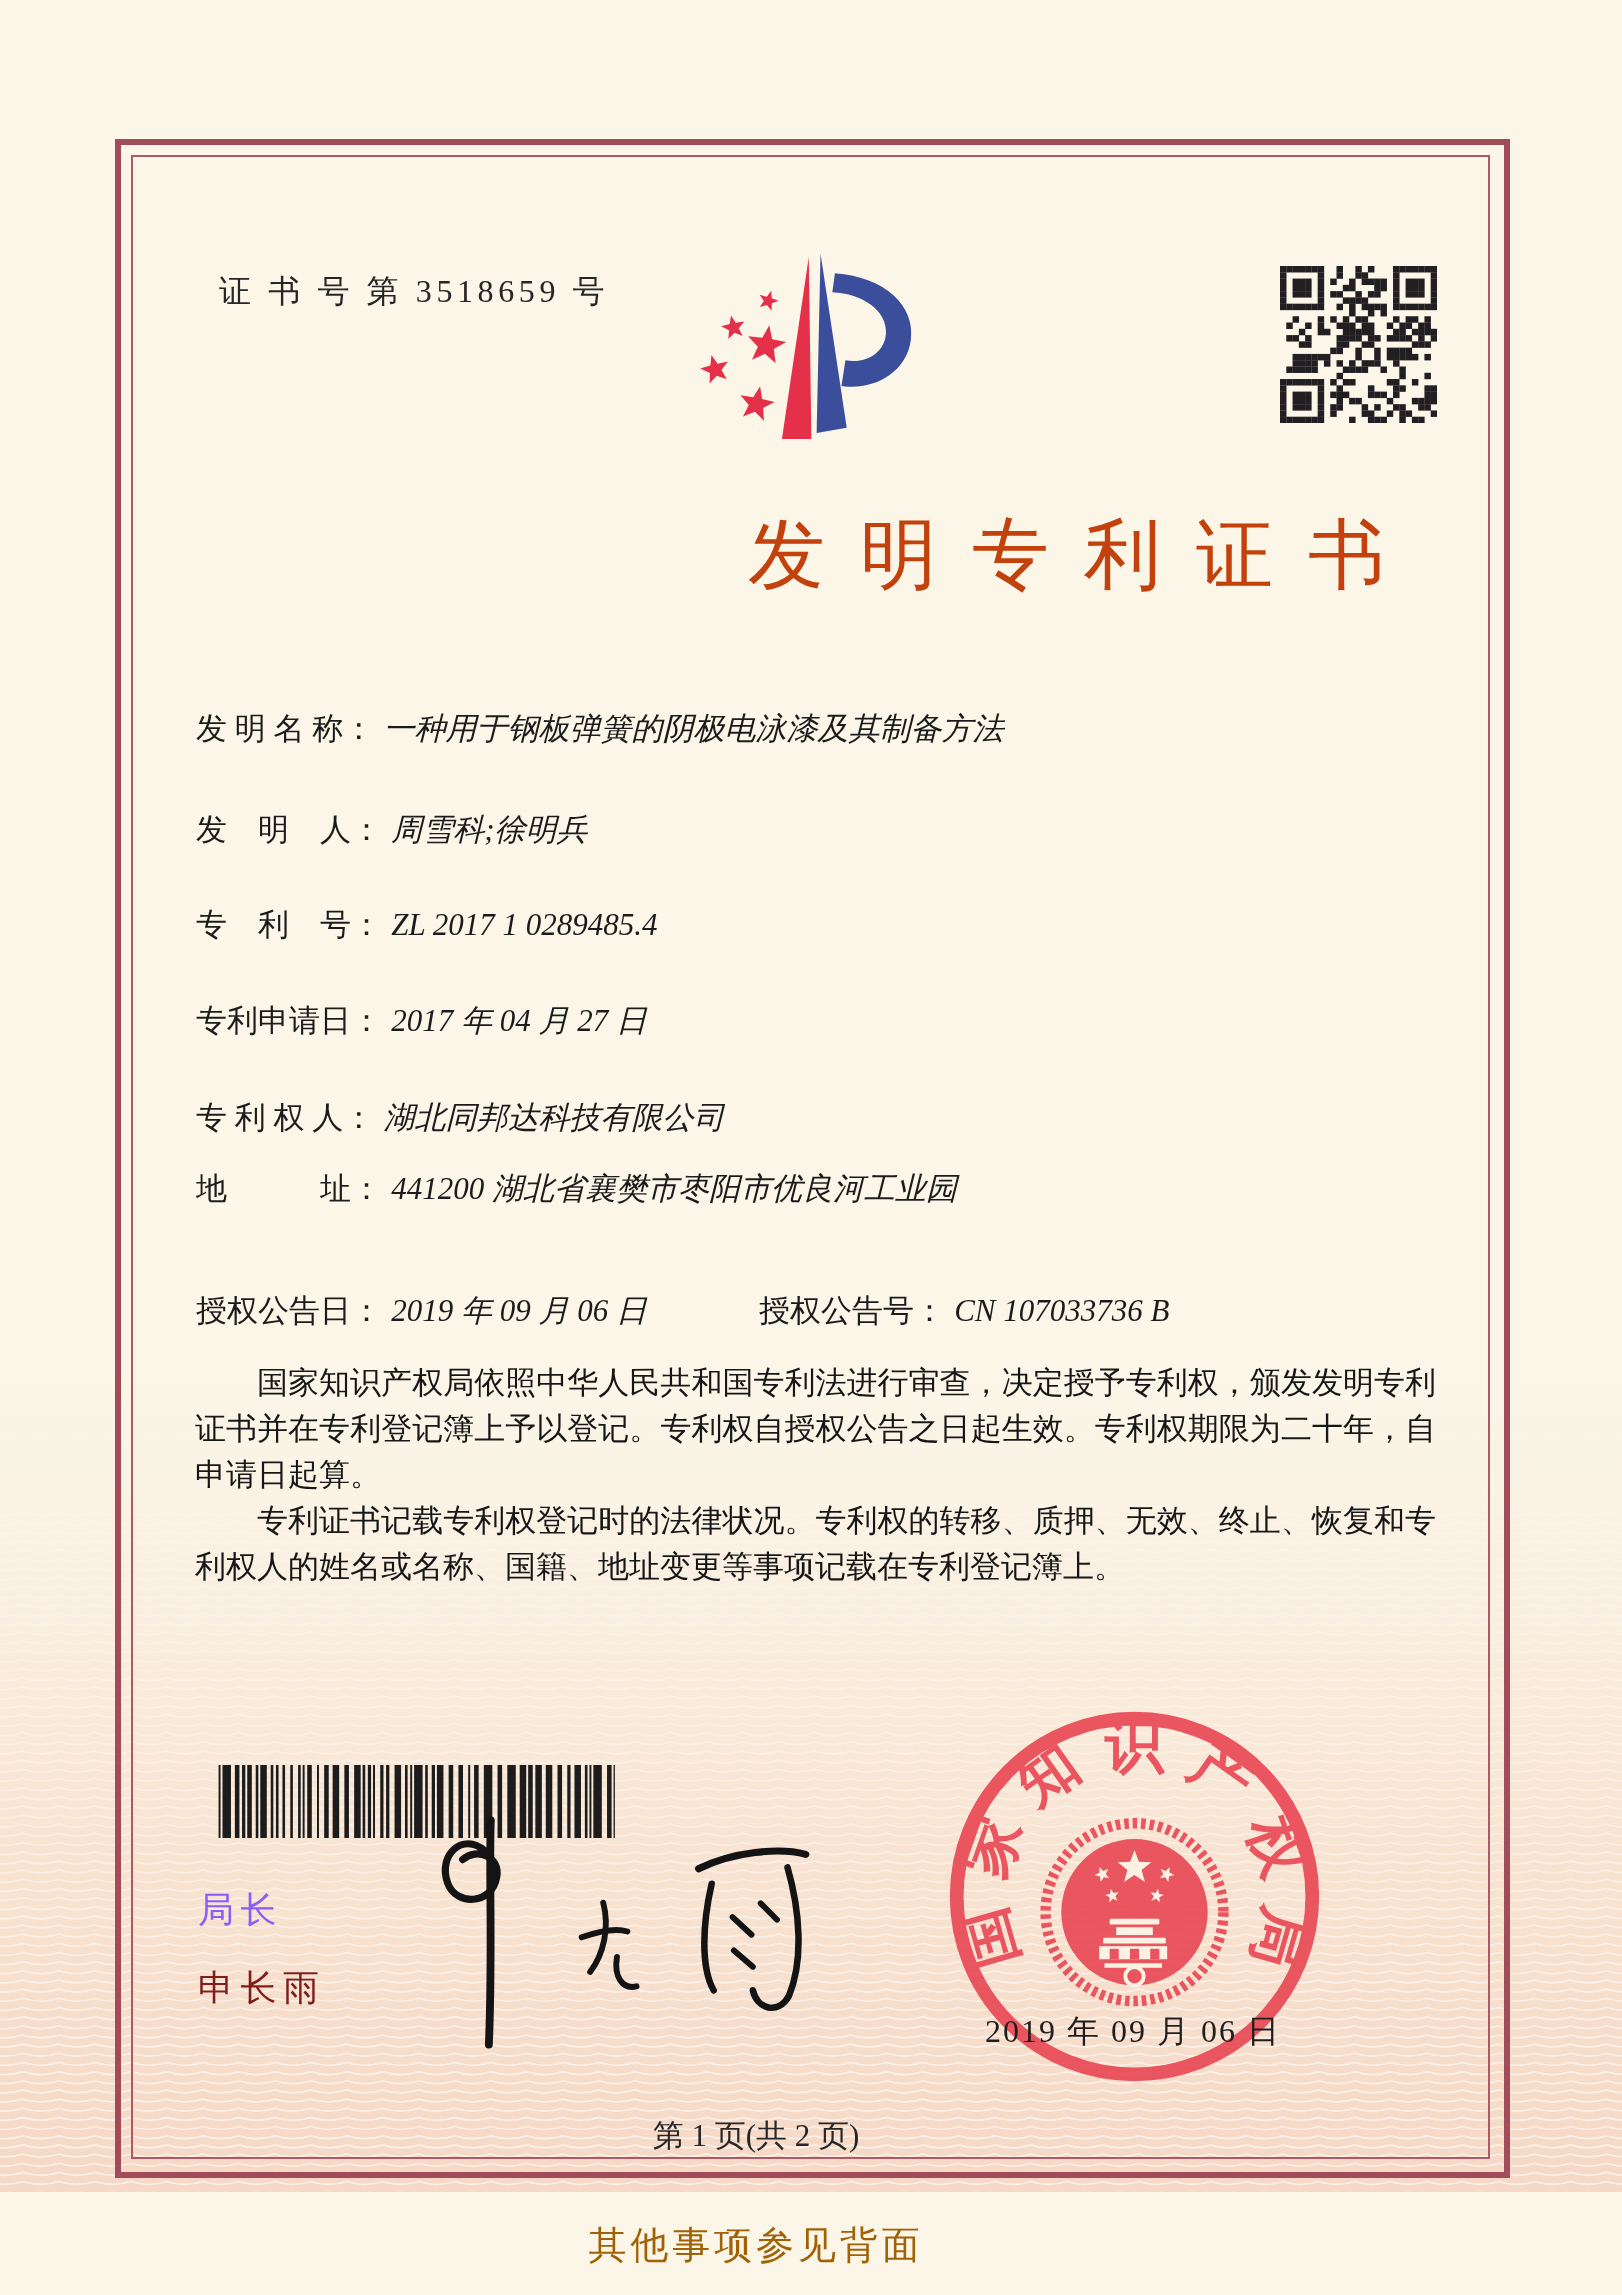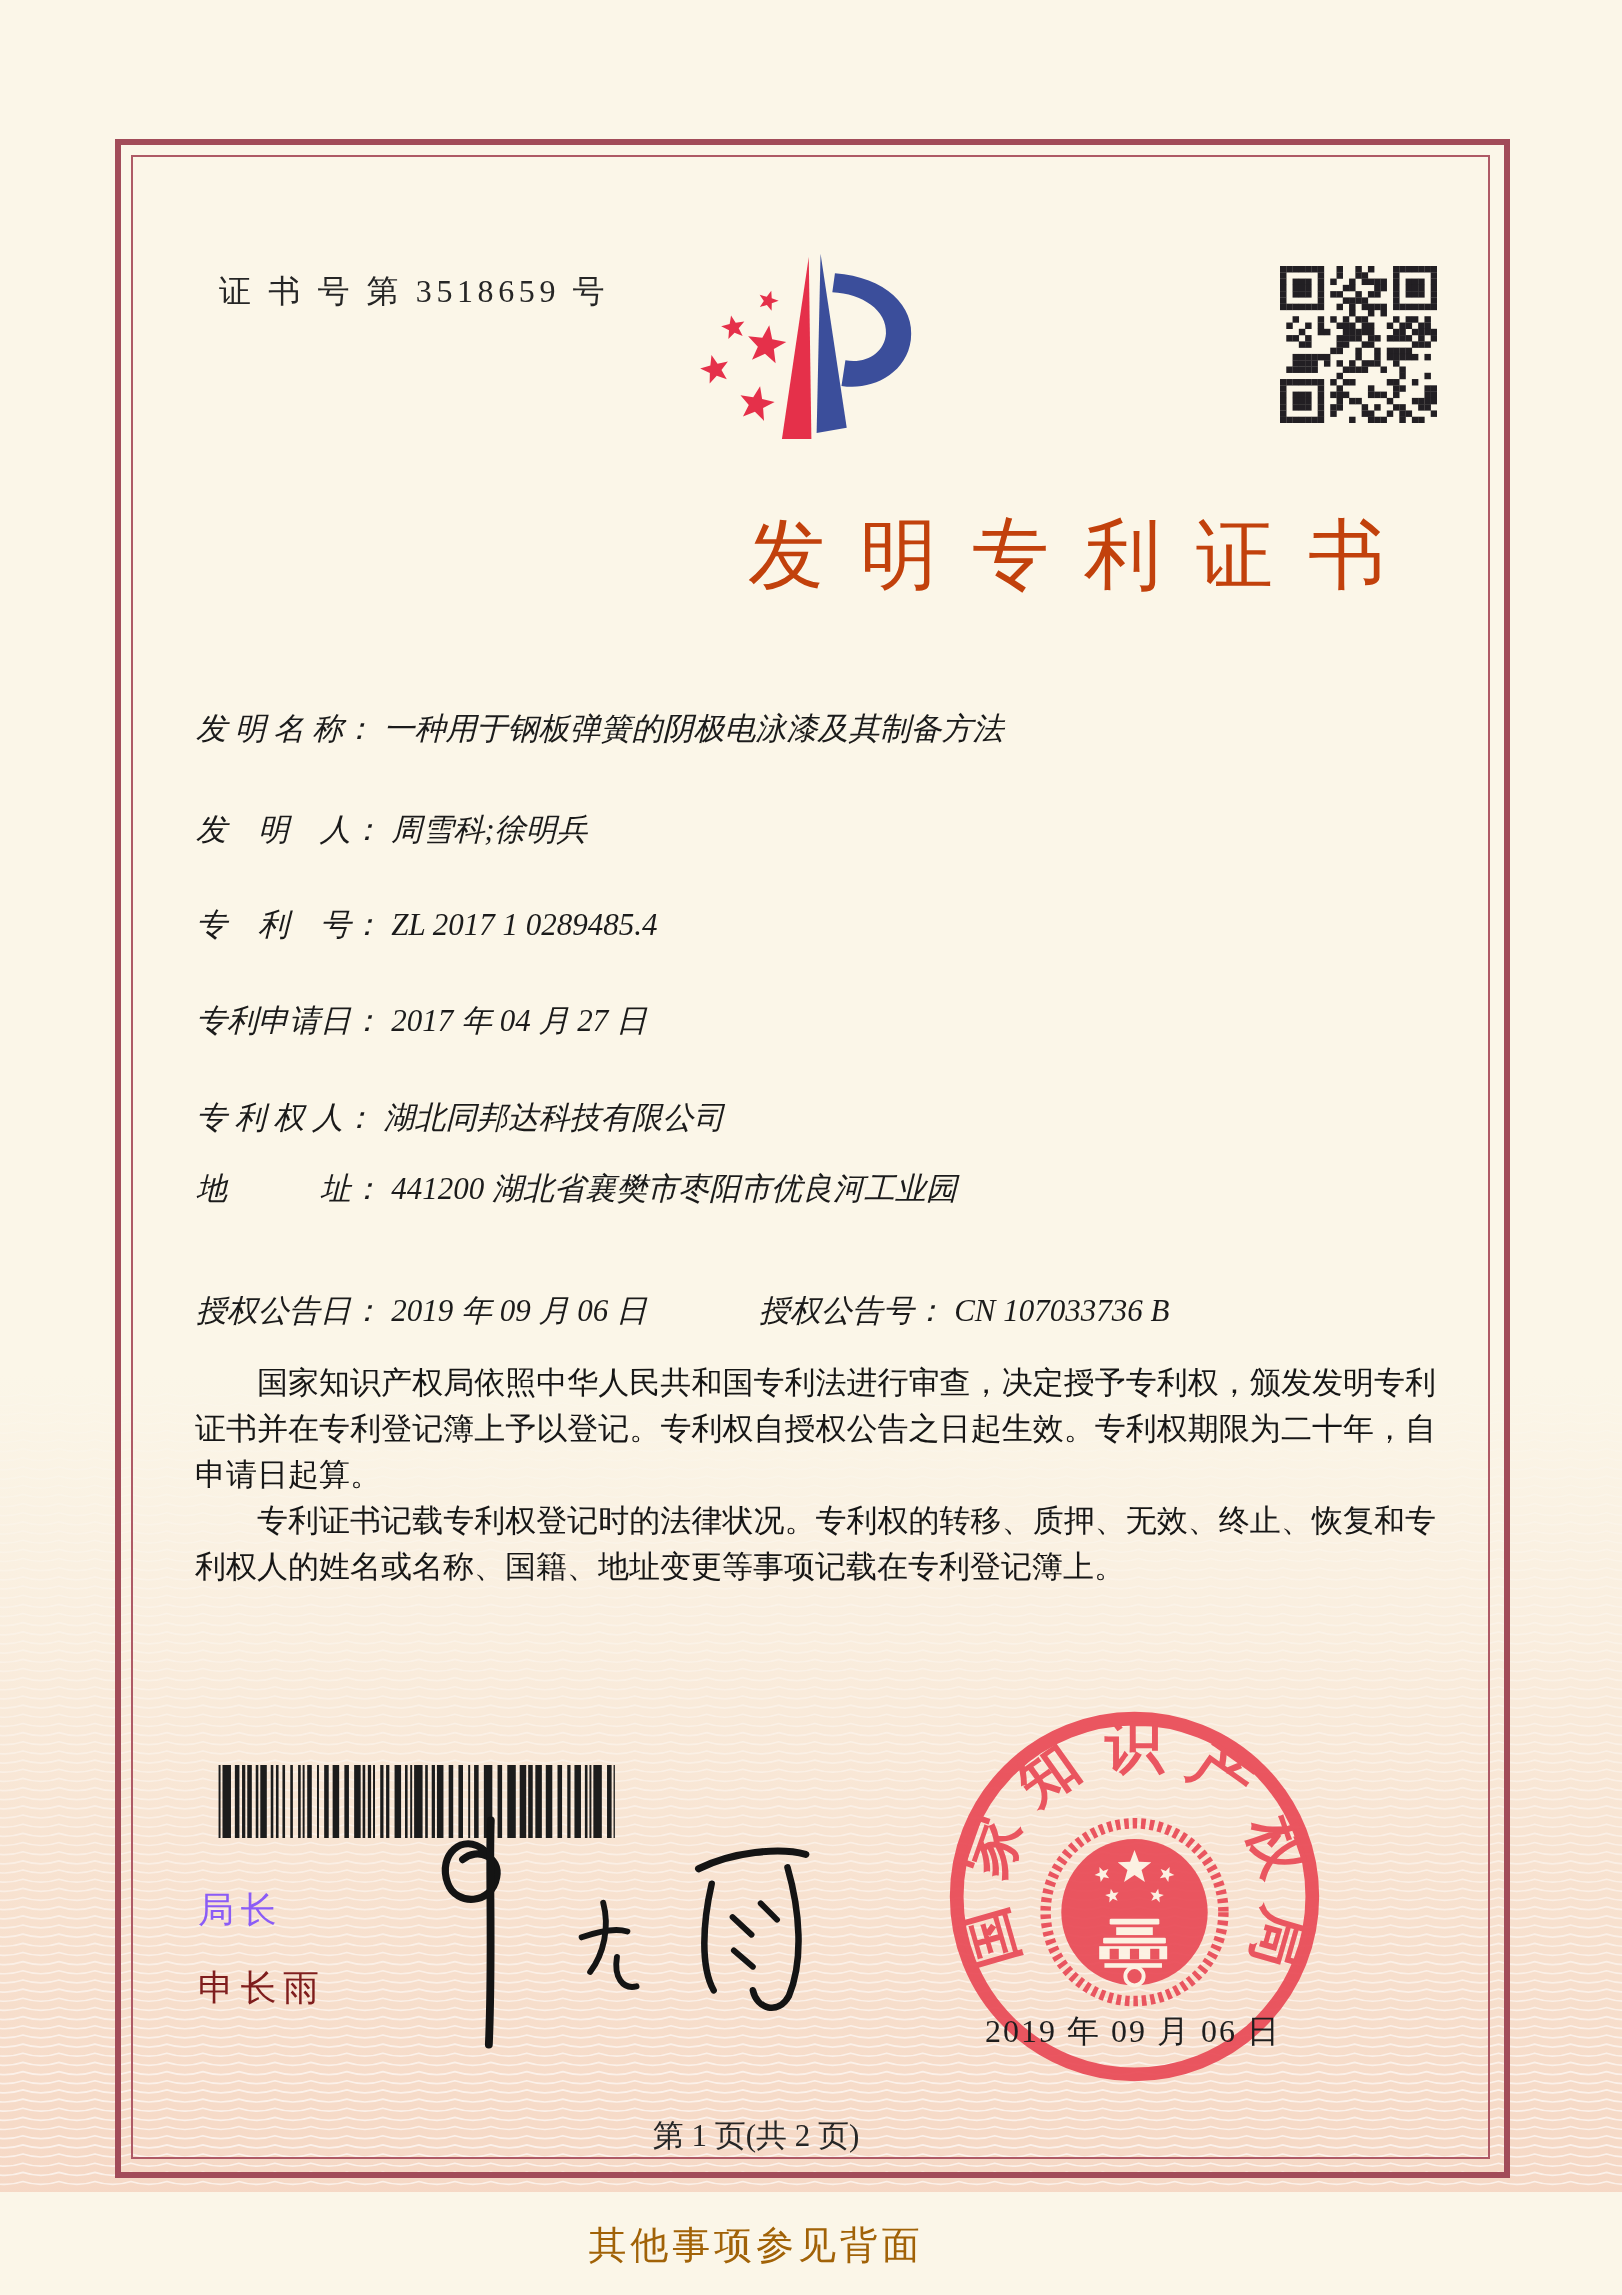--- a/index.html
+++ b/index.html
@@ -21,21 +21,21 @@
   #frame-inner{left:131px;top:155px;width:1355px;height:2000px;border:2.6px solid #ae5a66;}
   
   #cert-number{left:219px;top:270px;font-size:32px;letter-spacing:4.6px;color:#262626;}
   #cnipa-logo{left:681px;top:221px;}
   #qr-code{left:1280px;top:266px;}
   
   #doc-title{left:115px;top:504px;width:1283px;text-align:right;
     font-size:77px;letter-spacing:35px;text-indent:35px;color:#c2410c;margin-left:22px;}
   
   .field-row{left:196px;font-size:31px;white-space:nowrap;color:#1b1b1b;}
-  .field-label{display:inline-block;font-style:italic;}
+  .field-label{display:inline-block;}
   .field-value{display:inline-block;margin-left:9.2px;font-style:italic;}
   #row-0{top:708px;} #row-1{top:809px;} #row-2{top:904px;}
   #row-3{top:1000px;} #row-4{top:1097px;} #row-5{top:1168px;} #row-6{top:1290px;}
   #grant-no{left:759px;top:1290px;font-size:31px;white-space:nowrap;color:#1b1b1b;}
   
   #body-text{left:195px;top:1360px;width:1241px;font-size:31px;line-height:46px;text-align:justify;color:#161616;}
   #body-text p{margin:0;text-indent:2em;}
   
   #barcode{left:218px;top:1765px;}
   

